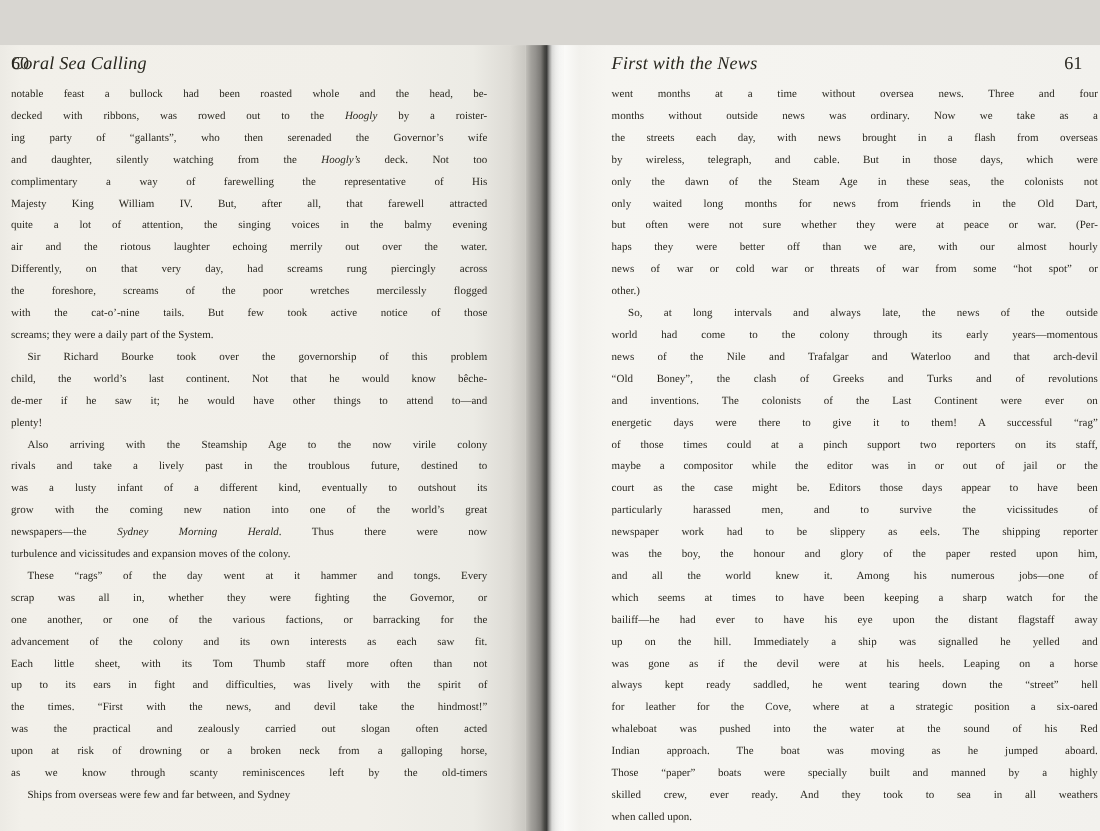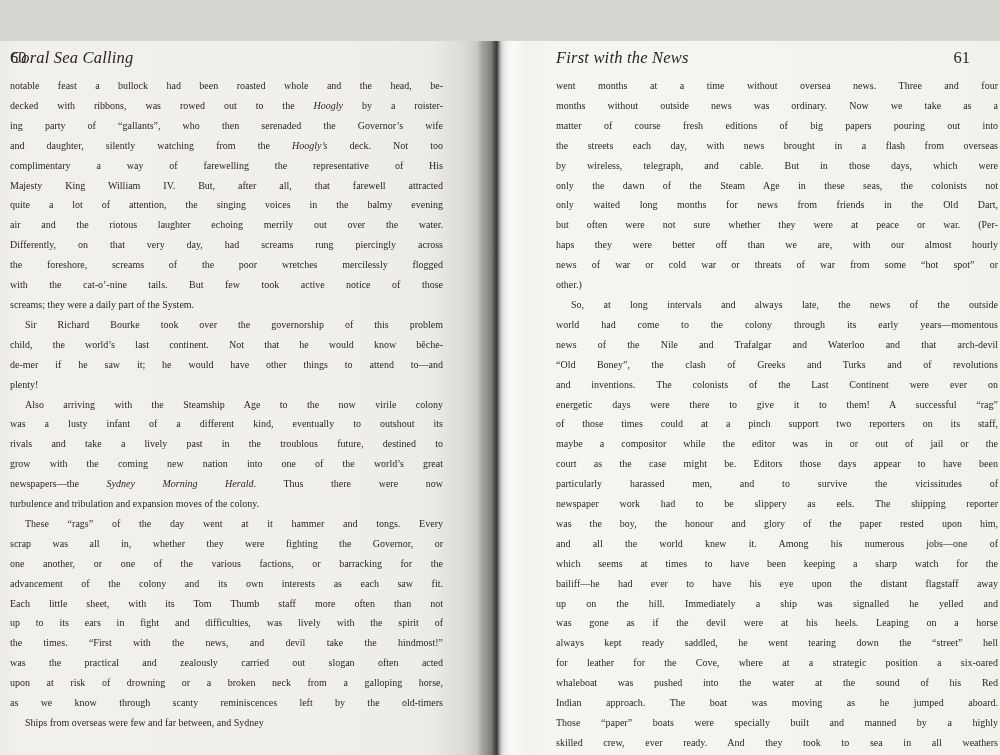--- a/index.html
+++ b/index.html
@@ -26,21 +26,21 @@
       #4a4a46 50%, #3a3a38 56%, #8e8e8c 62%,
       #d9d9d7 70%, #ececea 80%, #f5f5f3 90%, #f8f8f6 100%);
   }
   .inner { position:absolute; top:6px; }
   .inner-left  { left:10px; width:433px; }
   .inner-right { left:44px; width:442px; }
   .pagehead { position:relative; height:26px; font-size:16.5px; line-height:22px; }
   .running { display:block; text-align:left; font-style:italic; letter-spacing:0.2px; }
   .folio { position:absolute; top:0; font-style:normal; }
   .folio-l { left:0; }
-  .folio-r { right:28px; }
+  .folio-r { right:14px; }
   .pagebody { margin-top:3px; font-size:10px; line-height:19.9px; }
   .para { margin:0; padding:0; }
   .line { text-align:justify; text-align-last:justify; }
   .line.last { text-align-last:left; }
   .line.indent { text-indent:15px; }
   .line i { font-style:italic; }
 </style>
 </head>
 <body>
 
@@ -68,25 +68,25 @@
             <div class="line last">screams; they were a daily part of the System.</div>
           </div>
           <div class="para">
             <div class="line indent">Sir Richard Bourke took over the governorship of this problem</div>
             <div class="line">child, the world’s last continent. Not that he would know bêche-</div>
             <div class="line">de-mer if he saw it; he would have other things to attend to—and</div>
             <div class="line last">plenty!</div>
           </div>
           <div class="para">
             <div class="line indent">Also arriving with the Steamship Age to the now virile colony</div>
+            <div class="line">rivals and take a lively past in the troublous future, destined to</div>
             <div class="line">was a lusty infant of a different kind, eventually to outshout its</div>
-            <div class="line">rivals and take a lively past in the troublous future, destined to</div>
             <div class="line">grow with the coming new nation into one of the world’s great</div>
             <div class="line">newspapers—the <i>Sydney Morning Herald</i>. Thus there were now</div>
-            <div class="line last">turbulence and tribulation and expansion moves of the colony.</div>
+            <div class="line last">turbulence and vicissitudes and expansion moves of the colony.</div>
           </div>
           <div class="para">
             <div class="line indent">These “rags” of the day went at it hammer and tongs. Every</div>
             <div class="line">scrap was all in, whether they were fighting the Governor, or</div>
             <div class="line">one another, or one of the various factions, or barracking for the</div>
             <div class="line">advancement of the colony and its own interests as each saw fit.</div>
             <div class="line">Each little sheet, with its Tom Thumb staff more often than not</div>
             <div class="line">up to its ears in fight and difficulties, was lively with the spirit of</div>
             <div class="line">the times. “First with the news, and devil take the hindmost!”</div>
             <div class="line">was the practical and zealously carried out slogan often acted</div>
@@ -105,21 +105,20 @@
   <div class="page page-right">
     <div class="inner inner-right">
       <div class="pagehead">
         <span class="running">First with the News</span>
         <span class="folio folio-r">61</span>
       </div>
       <div class="pagebody">
           <div class="para">
             <div class="line">went months at a time without oversea news. Three and four</div>
             <div class="line">months without outside news was ordinary. Now we take as a</div>
-            <div class="line">matter of course fresh editions of big papers pouring out into</div>
             <div class="line">the streets each day, with news brought in a flash from overseas</div>
             <div class="line">by wireless, telegraph, and cable. But in those days, which were</div>
             <div class="line">only the dawn of the Steam Age in these seas, the colonists not</div>
             <div class="line">only waited long months for news from friends in the Old Dart,</div>
             <div class="line">but often were not sure whether they were at peace or war. (Per-</div>
             <div class="line">haps they were better off than we are, with our almost hourly</div>
             <div class="line">news of war or cold war or threats of war from some “hot spot” or</div>
             <div class="line last">other.)</div>
           </div>
           <div class="para">

